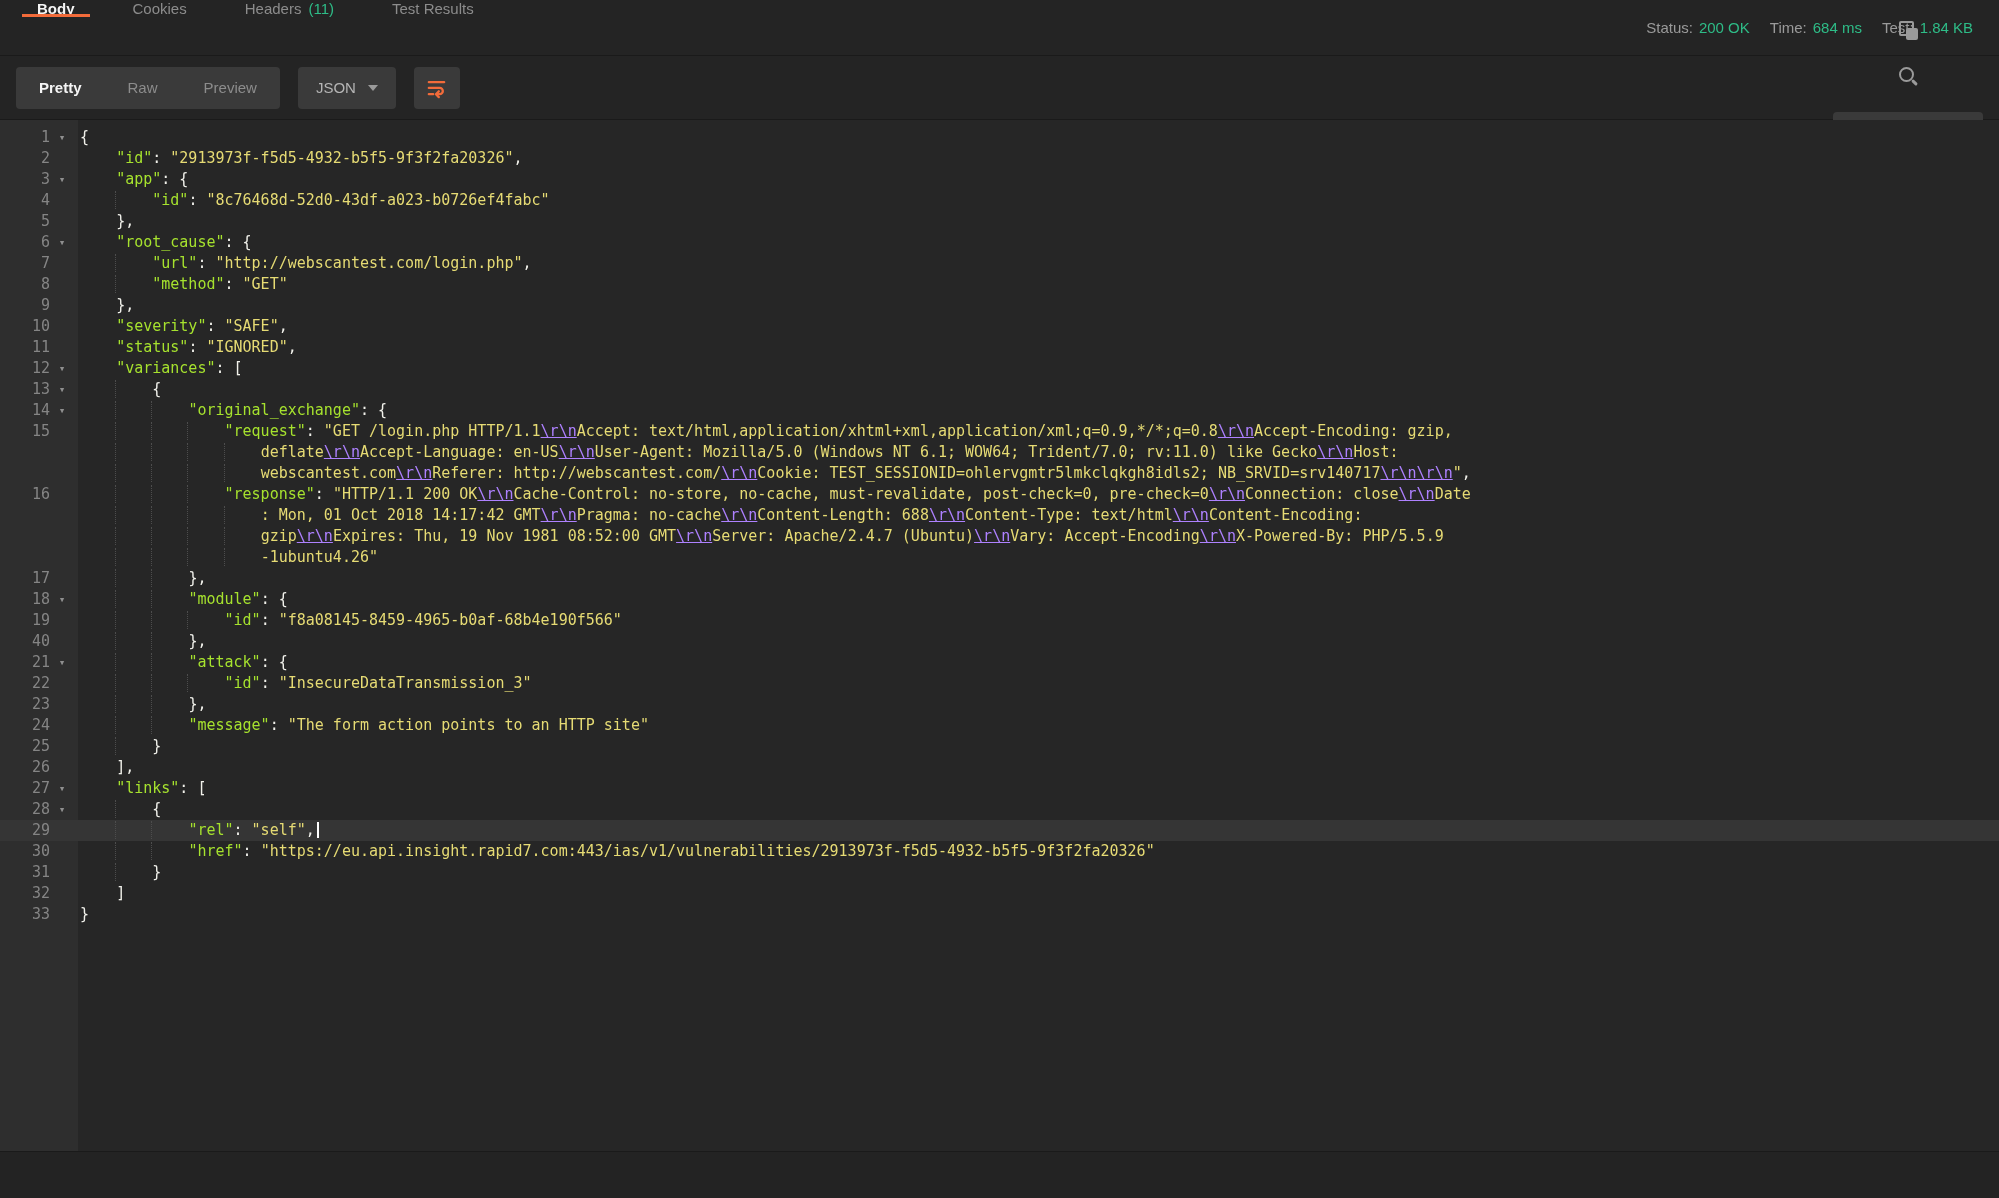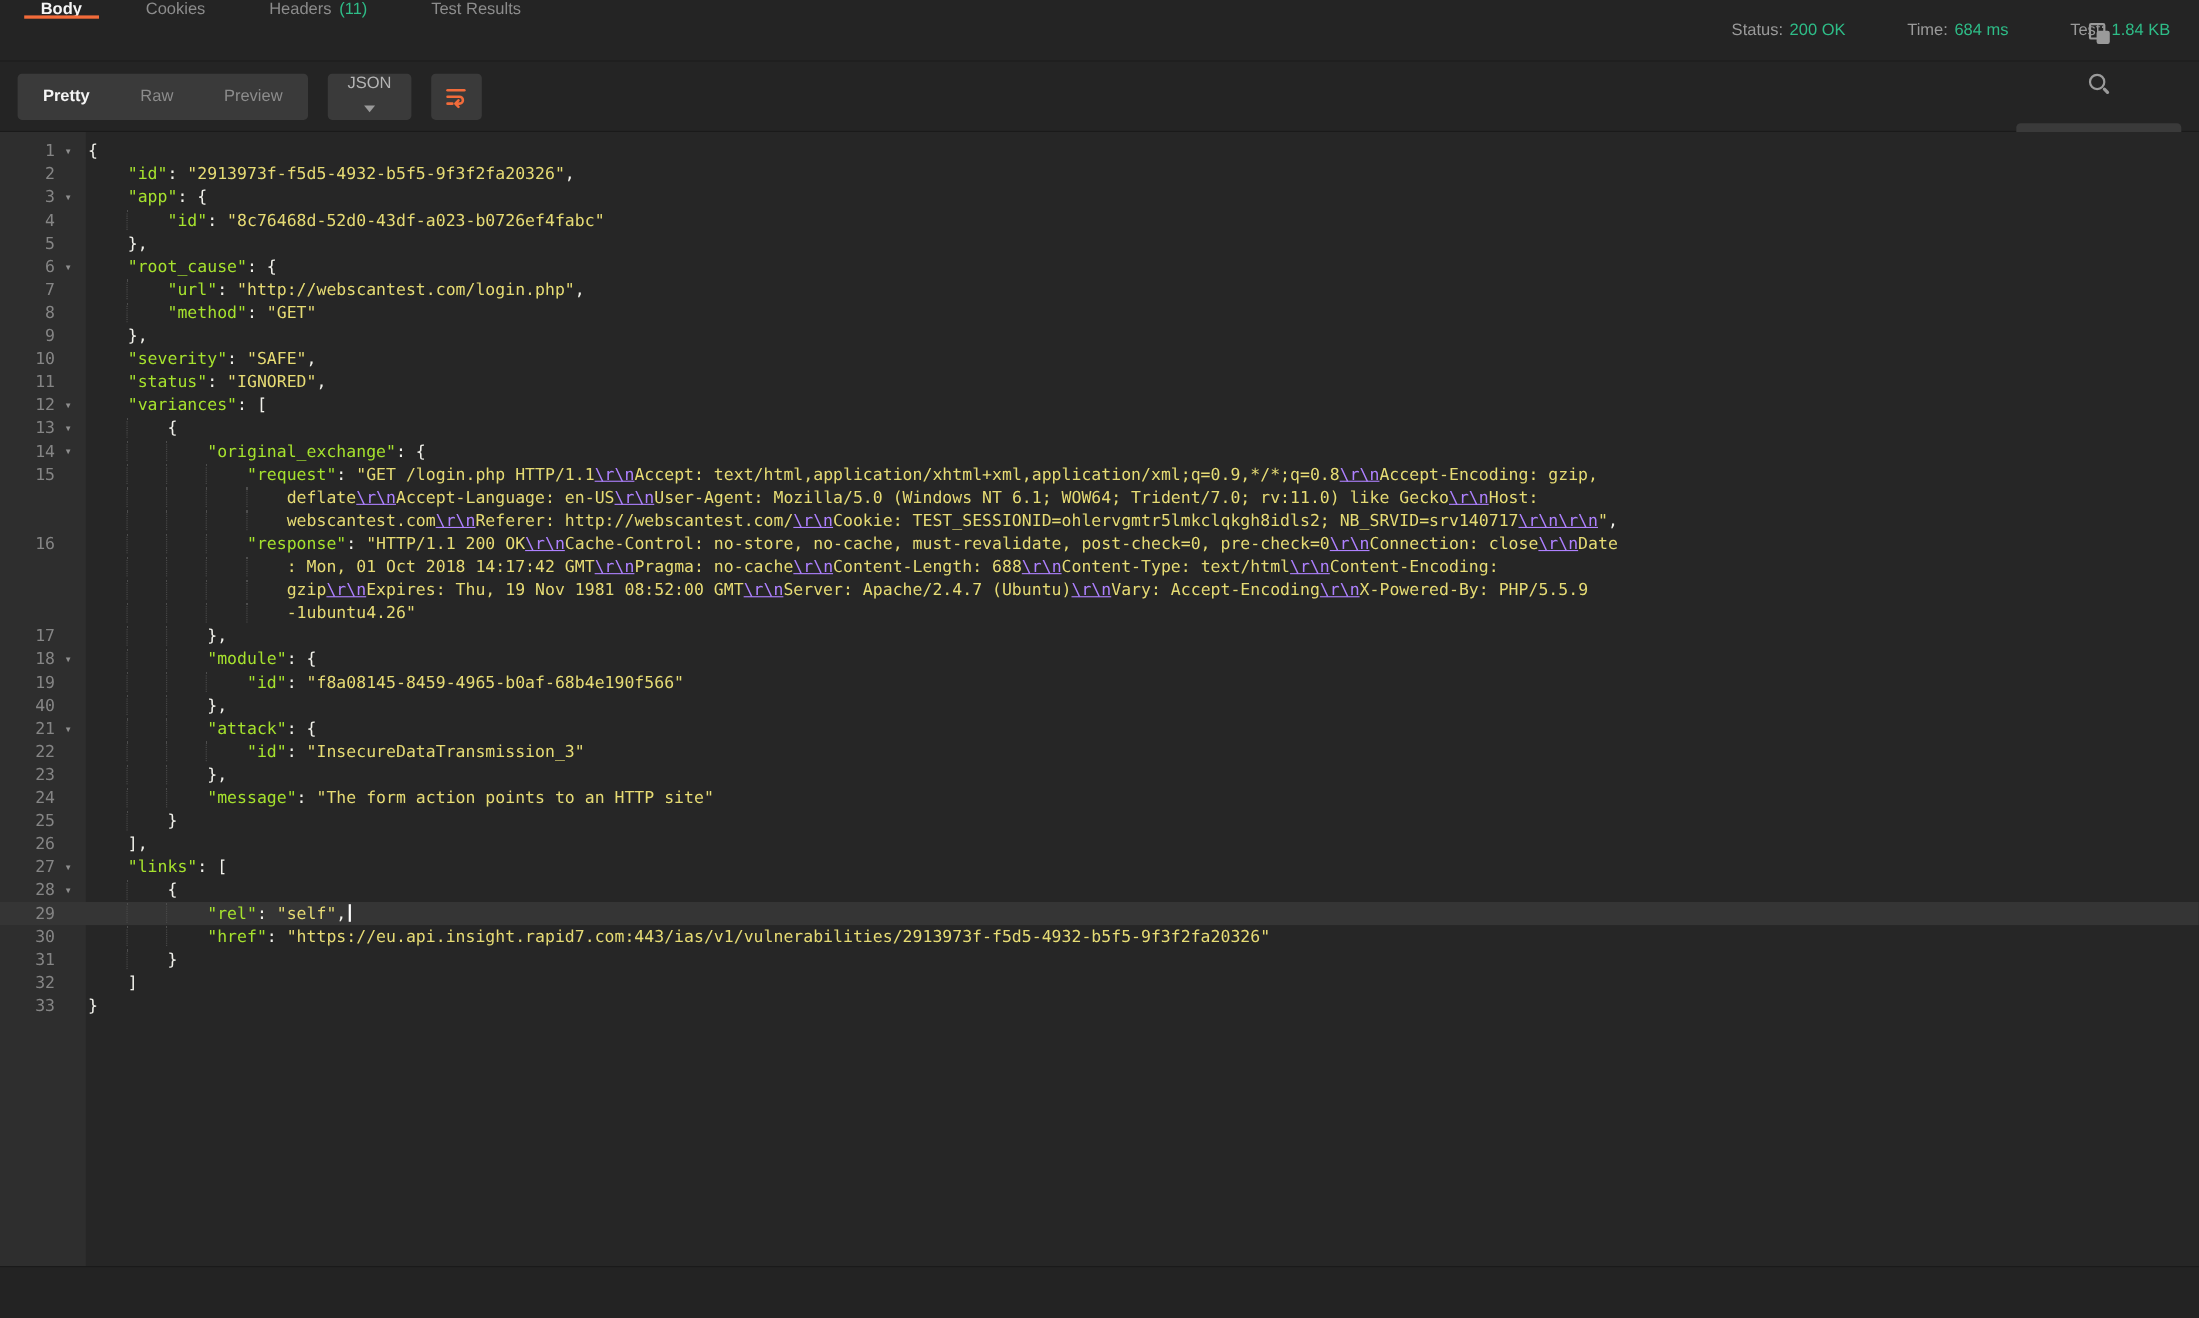--- a/index.html
+++ b/index.html
@@ -21,21 +21,21 @@
     padding:0 15px;margin-right:28px;cursor:pointer;
     color:var(--text-muted,#8c8c8c);font-size:15px;
   }
   .tab.active{color:var(--text-bright,#f5f5f5);font-weight:bold;}
   .tab.active::after{
     content:"";position:absolute;left:0;right:0;bottom:0;height:3px;
     background:var(--accent,#f26b3a);
   }
   .tab .count{color:var(--status-green,#2ebc87);}
   .meta{display:flex;align-items:center;padding-right:26px;font-size:15px;}
-  .meta .pair{margin-left:56px;white-space:nowrap;}
+  .meta .pair{margin-left:20px;white-space:nowrap;}
   .meta .lbl{color:var(--text-dim,#9a9a9a);}
   .meta .val{color:var(--status-green,#2ebc87);margin-left:6px;}
   
   .toolbar{
     height:64px;background:var(--bg-bar,#242424);
     border-bottom:1px solid var(--divider,#1a1a1a);
     display:flex;align-items:center;justify-content:space-between;
     padding:0 16px;box-sizing:border-box;
   }
   .tleft{display:flex;align-items:center;gap:18px;}
@@ -44,21 +44,21 @@
     border-radius:4px;height:42px;
   }
   .seg .mode{
     padding:0 23px;font-size:15px;color:var(--text-muted,#757575);
     display:flex;align-items:center;height:100%;cursor:pointer;
   }
   .seg .mode.active{color:var(--text-bright,#ececec);font-weight:bold;}
   .lang{
     display:flex;align-items:center;gap:12px;background:var(--bg-button,#3a3a3a);
     border-radius:4px;height:42px;padding:0 18px;cursor:pointer;
-    color:#b5b5b5;font-size:15px;flex-direction:column;
+    color:#b5b5b5;font-size:15px;
   }
   .caret-down{
     width:0;height:0;border-left:5px solid transparent;border-right:5px solid transparent;
     border-top:6px solid #9a9a9a;display:inline-block;
   }
   .iconbtn{
     background:var(--bg-button,#3a3a3a);border:none;border-radius:4px;
     width:46px;height:42px;display:flex;align-items:center;justify-content:center;
     cursor:pointer;color:var(--accent,#f26b3a);padding:0;
   }

